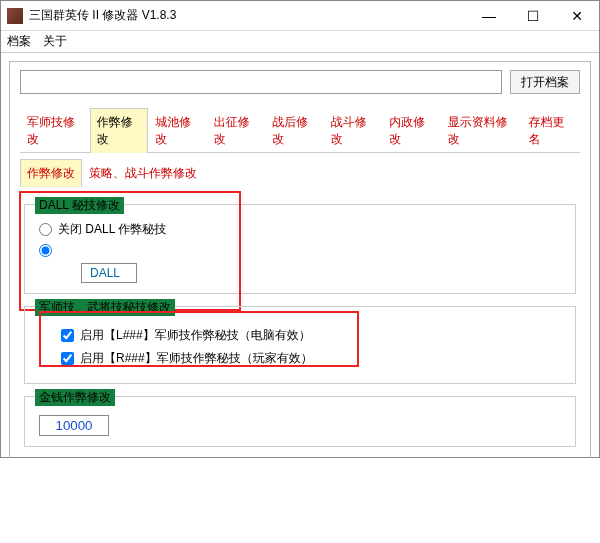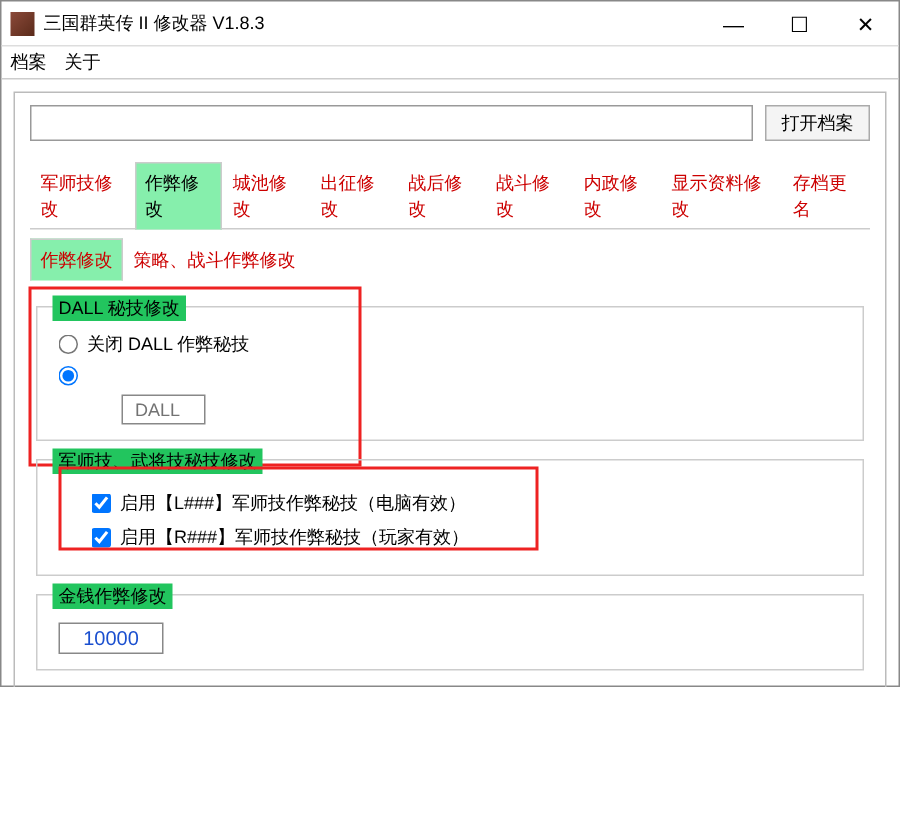--- a/index.html
+++ b/index.html
@@ -12,27 +12,27 @@
 .winbtn { width: 44px; height: 30px; display: flex; align-items: center; justify-content: center; font-size: 14px; }
 .menubar { height: 22px; display: flex; align-items: center; padding: 0 6px; gap: 12px; border-bottom: 1px solid #ccc; }
 .content { padding: 8px; }
 .panel { border: 1px solid #bbb; height: 471px; padding: 8px 10px; position: relative; }
 .filerow { display: flex; gap: 8px; margin-bottom: 14px; }
 .fileinput { flex: 1; border: 1px solid #999; height: 24px; background: #fff; }
 .btn { border: 1px solid #aaa; background: #f4f4f4; padding: 0 10px; height: 24px; font-size: 12px; }
 .btn:disabled { color: #999; }
 .tabs { display: flex; border-bottom: 1px solid #ccc; }
 .tab { padding: 5px 6px; color: #c00; border: 1px solid transparent; border-bottom: none; margin-bottom: -1px; font-size: 12px; }
-.tab.sel { border-color: #ccc; background: #86efac; color: #000; }
+.tab.sel { border-color: #ccc; background: #fef9c3; color: #000; }
 .subtabs { display: flex; margin-top: 6px; }
 .fieldset { border: 1px solid #ccc; margin: 12px 4px; padding: 10px 14px; position: relative; }
-.fieldset-legend { position: absolute; top: -8px; left: 10px; background: #22c55e; padding: 0 4px; font-size: 12px; }
+.fieldset-legend { position: absolute; top: -8px; left: 10px; background: #15803d; padding: 0 4px; font-size: 12px; }
 .radio-row, .check-row { display: flex; align-items: center; margin: 6px 0; gap: 6px; }
 .redbox { position: absolute; border: 2px solid #ee2222; pointer-events: none; }
-.small-input { border: 1px solid #888; padding: 2px 8px; font-family: inherit; font-size: 12px; width: 56px; color: #737373; }
+.small-input { border: 1px solid #888; padding: 2px 8px; font-family: inherit; font-size: 12px; width: 56px; color: #0369a1; }
 .money-input { border: 1px solid #888; padding: 2px 8px; width: 70px; text-align: center; color: #1a4fcf; margin-top: 8px; }
 .savebtn { position: absolute; right: 12px; bottom: 10px; border: 1px solid #bbb; background: #000000; color: #aaa; padding: 6px 18px; margin-left: 32px; }
 </style>
 </head>
 <body>
 
 <div class="window">
   <div class="titlebar">
     <div class="titlebar-icon"></div>
     <div class="titlebar-text">三国群英传 II 修改器 V1.8.3</div>

